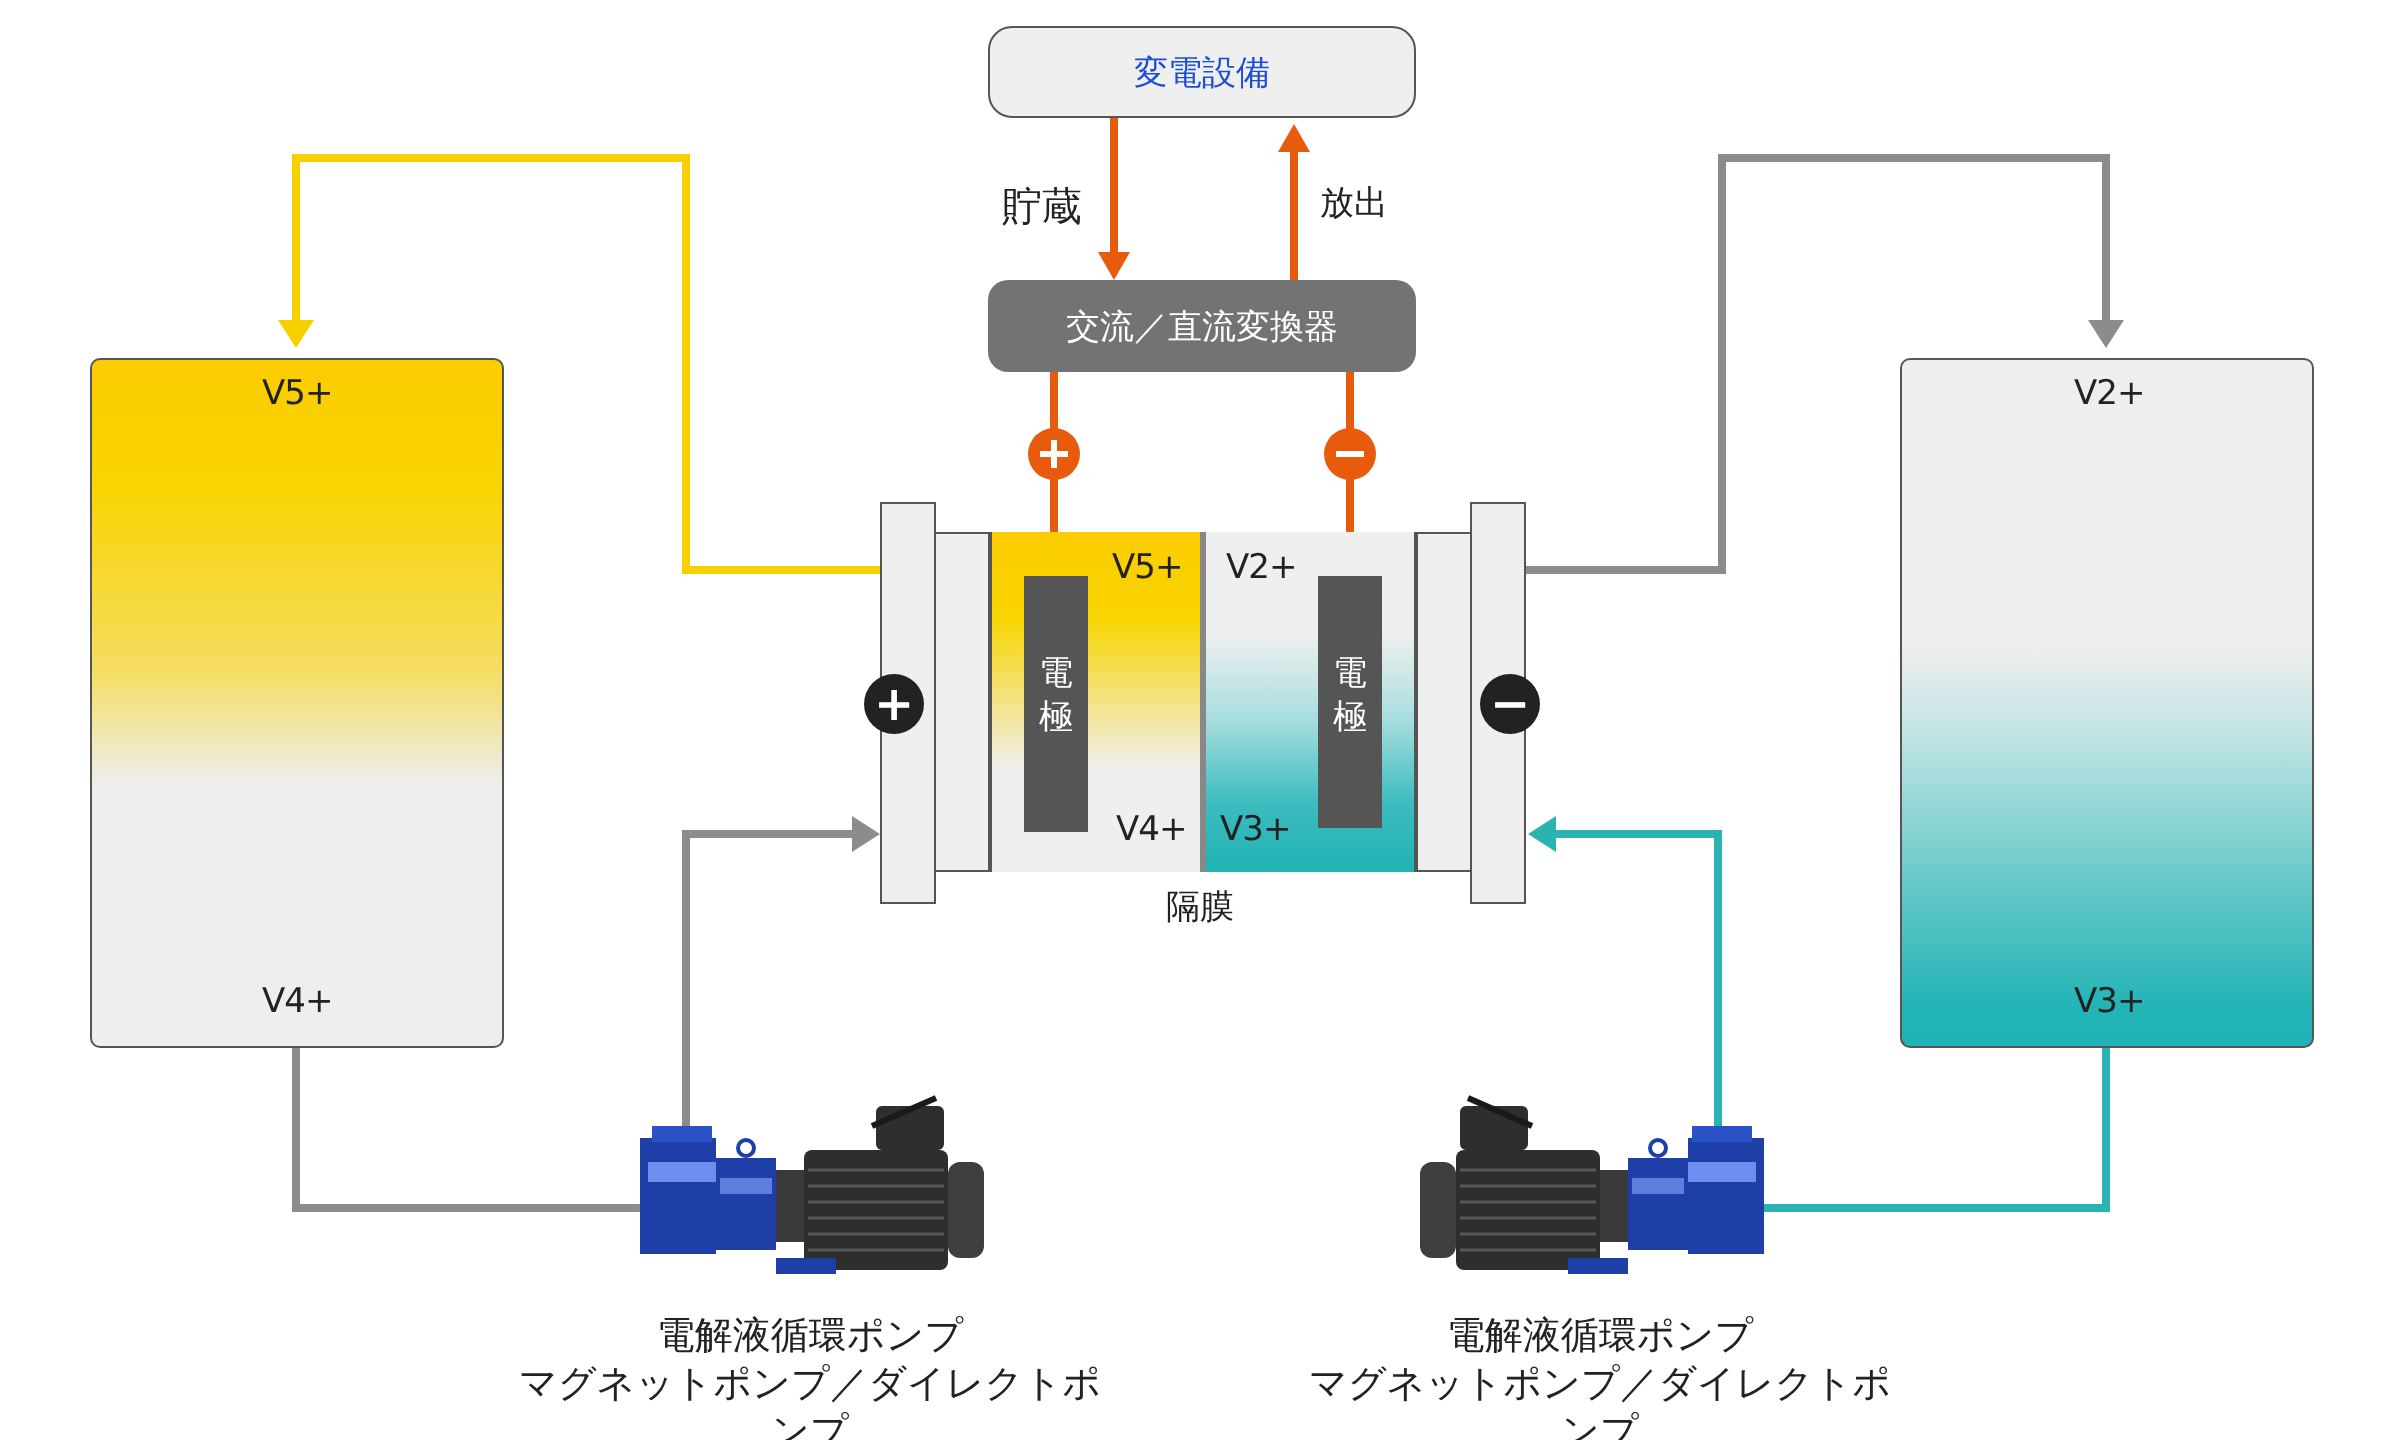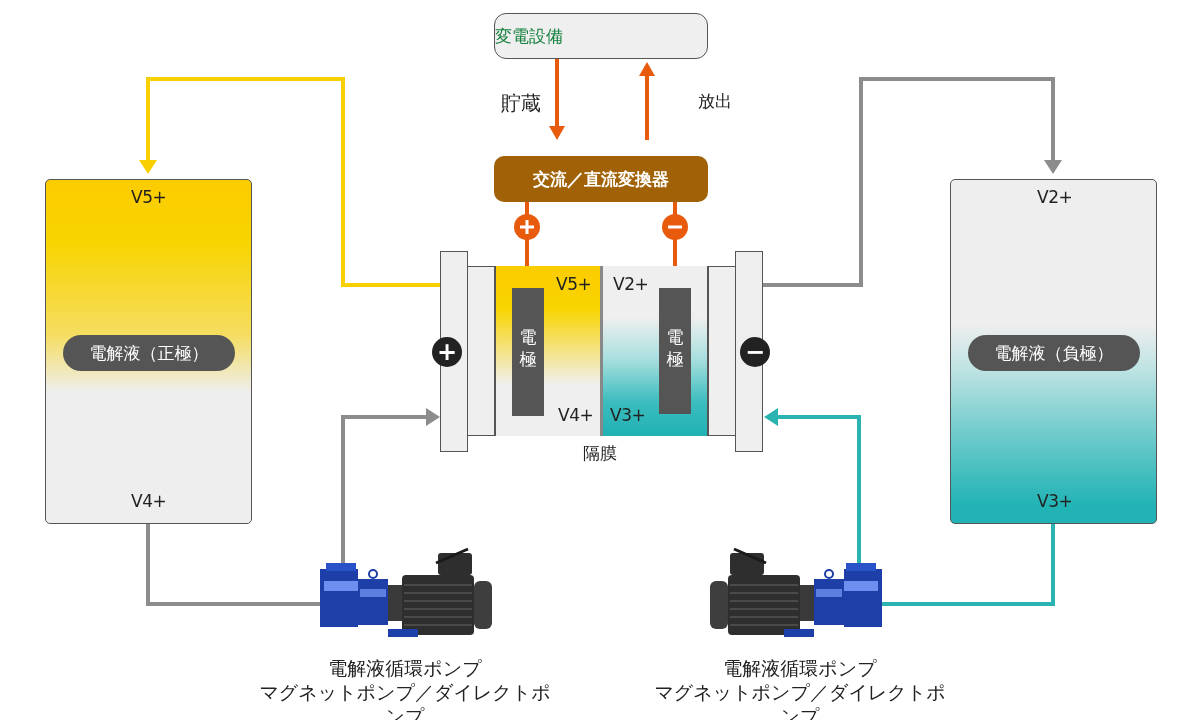--- a/index.html
+++ b/index.html
@@ -3,24 +3,24 @@
 <meta charset="utf-8">
 <style>
   html, body { margin: 0; padding: 0; background: #ffffff; }
   body { width: 1200px; height: 720px; position: relative; overflow: hidden;
          font-family: "DejaVu Sans", "Liberation Sans", sans-serif; color: #222; }
   #diagram { position: absolute; left: 0; top: 0; }
   .lbl { position: absolute; white-space: nowrap; }
   .ion { font-size: 17px; color: #222; letter-spacing: -0.5px; }
   .box { position: absolute; box-sizing: border-box; }
   #substation { left: 494px; top: 13px; width: 214px; height: 46px; border: 1.5px solid #555;
-                border-radius: 12px; background: #efefef; display: flex; align-items: center; 
-                font-size: 17px; color: #15803d; }
-  #converter { left: 494px; top: 156px; width: 214px; height: 46px; border-radius: 10px; background: #a16207;
-               display: flex; align-items: center; justify-content: center; font-size: 17px; color: #fff; font-weight: bold; }
+                border-radius: 12px; background: #efefef; display: flex; align-items: center; justify-content: center;
+                font-size: 17px; color: #1d4ed8; }
+  #converter { left: 494px; top: 140px; width: 214px; height: 46px; border-radius: 10px; background: #737373;
+               display: flex; align-items: center; justify-content: center; font-size: 17px; color: #fff; }
   .tank { border: 1.5px solid #555; border-radius: 5px; }
   #tank-pos { left: 45px; top: 179px; width: 207px; height: 345px;
               background: linear-gradient(to bottom, #fccc00 0%, #f8d400 18%, #f5dd60 45%, #eeeeee 62%, #eeeeee 100%); }
   #tank-neg { left: 950px; top: 179px; width: 207px; height: 345px;
               background: linear-gradient(to bottom, #eeeeee 0%, #eeeeee 42%, #bfe3e3 55%, #6ccaca 75%, #21b3b5 95%, #20b2b4 100%); }
   .pill { position: absolute; height: 36px; border-radius: 18px; background: #555;
           color: #fff; font-size: 17px; display: flex; align-items: center; justify-content: center; }
   .endplate { background: #efefef; border: 1.5px solid #555; }
   .cellbody { background: #efefef; border: 1.5px solid #555; }
   #pos-half { left: 494px; top: 266px; width: 108px; height: 170px;
@@ -62,39 +62,33 @@
   <rect x="520" y="225.5" width="14" height="3" fill="#fff"></rect>
   <rect x="525.5" y="220" width="3" height="14" fill="#fff"></rect>
   <circle cx="675" cy="227" r="13" fill="#e85b0c"></circle>
   <rect x="668" y="225.5" width="14" height="3" fill="#fff"></rect>
 </svg>
 
 <div id="substation" class="box">
   <span>変電設備</span>
 </div>
 <span class="lbl" style="left:501px;top:90px;font-size:20px;">貯蔵</span>
-<span class="lbl" style="left:660px;top:90px;font-size:17px;margin-left:38px;">放出</span>
+<span class="lbl" style="left:660px;top:90px;font-size:17px;">放出</span>
 
 <div id="converter" class="box">
   <span>交流／直流変換器</span>
 </div>
 
 <div id="tank-pos" class="box tank">
   <span class="lbl ion" style="left:85px;top:7px;">V5+</span>
-  <div class="pill" style="left:17px;top:155px;width:172px;">
-    <span>電解液（正極）</span>
-  </div>
   <span class="lbl ion" style="left:85px;top:311px;">V4+</span>
 </div>
 
 <div id="tank-neg" class="box tank">
   <span class="lbl ion" style="left:86px;top:7px;">V2+</span>
-  <div class="pill" style="left:17px;top:155px;width:172px;">
-    <span>電解液（負極）</span>
-  </div>
   <span class="lbl ion" style="left:86px;top:311px;">V3+</span>
 </div>
 
 <div class="box cellbody" style="left:465px;top:266px;width:272px;height:170px;"></div>
 <div id="pos-half" class="box"></div>
 <div id="neg-half" class="box"></div>
 <div class="box" style="left:600px;top:266px;width:3px;height:170px;background:#888;"></div>
 <div class="box" style="left:494px;top:266px;width:1.5px;height:170px;background:#555;"></div>
 <div class="box" style="left:707px;top:266px;width:1.5px;height:170px;background:#555;"></div>
 

